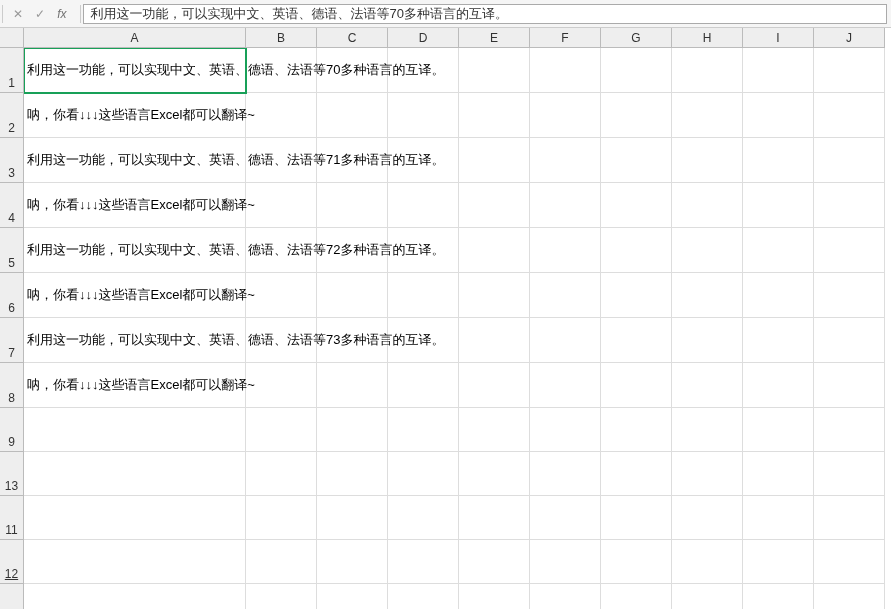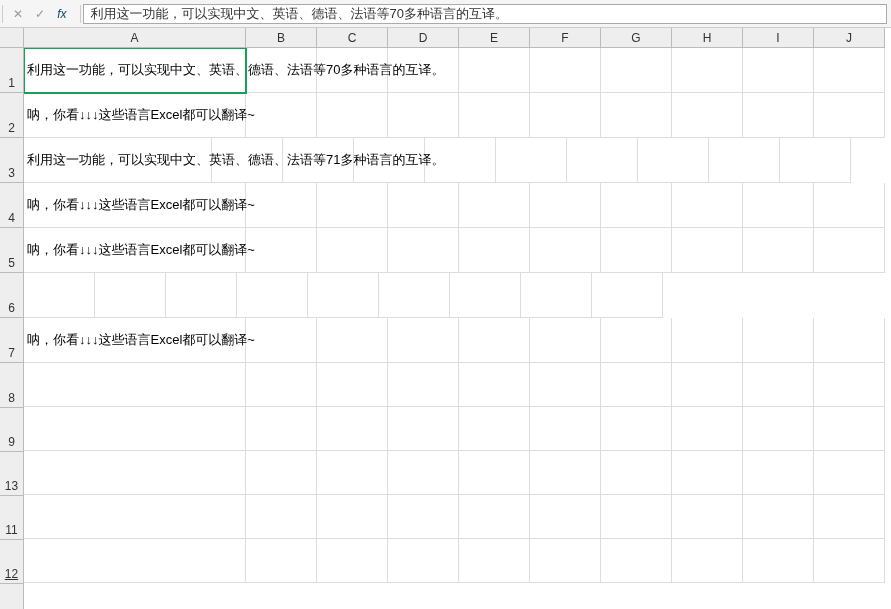--- a/index.html
+++ b/index.html
@@ -37,21 +37,21 @@
     .fb-icons {
       display: flex;
       align-items: center;
       gap: 12px;
       padding: 0 8px;
       color: #999;
     }
     .fb-icons span { font-size: 12px; }
     .fx-label {
       font-style: italic;
-      color: #0c4a6e;
+      color: #737373;
       padding-right: 4px;
       font-size: 12px;
     }
     .fb-divider {
       width: 1px;
       height: 18px;
       background: #ccc;
       margin: 0 2px;
     }
     .formula-input {
@@ -218,21 +218,21 @@
         <div class="cell" style="width: 71px; height: 45px;"></div>
         <div class="cell" style="width: 71px; height: 45px;"></div>
         <div class="cell" style="width: 71px; height: 45px;"></div>
         <div class="cell" style="width: 71px; height: 45px;"></div>
         <div class="cell" style="width: 71px; height: 45px;"></div>
         <div class="cell" style="width: 71px; height: 45px;"></div>
         <div class="cell" style="width: 71px; height: 45px;"></div>
         <div class="cell" style="width: 71px; height: 45px;"></div>
       </div>
       <div class="cell-row" style="height: 45px;">
-        <div class="cell" style="width: 188px; height: 45px;">
+        <div class="cell" style="width: 222px; height: 45px;">
           <span class="cell-content">利用这一功能，可以实现中文、英语、德语、法语等71多种语言的互译。</span>
         </div>
         <div class="cell" style="width: 71px; height: 45px;"></div>
         <div class="cell" style="width: 71px; height: 45px;"></div>
         <div class="cell" style="width: 71px; height: 45px;"></div>
         <div class="cell" style="width: 71px; height: 45px;"></div>
         <div class="cell" style="width: 71px; height: 45px;"></div>
         <div class="cell" style="width: 71px; height: 45px;"></div>
         <div class="cell" style="width: 71px; height: 45px;"></div>
         <div class="cell" style="width: 71px; height: 45px;"></div>
@@ -247,33 +247,50 @@
         <div class="cell" style="width: 71px; height: 45px;"></div>
         <div class="cell" style="width: 71px; height: 45px;"></div>
         <div class="cell" style="width: 71px; height: 45px;"></div>
         <div class="cell" style="width: 71px; height: 45px;"></div>
         <div class="cell" style="width: 71px; height: 45px;"></div>
         <div class="cell" style="width: 71px; height: 45px;"></div>
         <div class="cell" style="width: 71px; height: 45px;"></div>
       </div>
       <div class="cell-row" style="height: 45px;">
         <div class="cell" style="width: 222px; height: 45px;">
+          <span class="cell-content">利用这一功能，可以实现中文、英语、德语、法语等72多种语言的互译。</span>
+        </div>
+        <div class="cell" style="width: 71px; height: 45px;"></div>
+        <div class="cell" style="width: 71px; height: 45px;"></div>
+        <div class="cell" style="width: 71px; height: 45px;"></div>
+        <div class="cell" style="width: 71px; height: 45px;"></div>
+        <div class="cell" style="width: 71px; height: 45px;"></div>
+        <div class="cell" style="width: 71px; height: 45px;"></div>
+        <div class="cell" style="width: 71px; height: 45px;"></div>
+        <div class="cell" style="width: 71px; height: 45px;"></div>
+        <div class="cell" style="width: 71px; height: 45px;"></div>
+      </div>
+      <div class="cell-row" style="height: 45px;">
+        <div class="cell" style="width: 222px; height: 45px;">
           <span class="cell-content">呐，你看↓↓↓这些语言Excel都可以翻译~</span>
         </div>
         <div class="cell" style="width: 71px; height: 45px;"></div>
         <div class="cell" style="width: 71px; height: 45px;"></div>
         <div class="cell" style="width: 71px; height: 45px;"></div>
         <div class="cell" style="width: 71px; height: 45px;"></div>
         <div class="cell" style="width: 71px; height: 45px;"></div>
         <div class="cell" style="width: 71px; height: 45px;"></div>
         <div class="cell" style="width: 71px; height: 45px;"></div>
         <div class="cell" style="width: 71px; height: 45px;"></div>
         <div class="cell" style="width: 71px; height: 45px;"></div>
       </div>
       <div class="cell-row" style="height: 45px;">
+        <div class="cell" style="width: 222px; height: 45px;">
+          <span class="cell-content">利用这一功能，可以实现中文、英语、德语、法语等73多种语言的互译。</span>
+        </div>
         <div class="cell" style="width: 71px; height: 45px;"></div>
         <div class="cell" style="width: 71px; height: 45px;"></div>
         <div class="cell" style="width: 71px; height: 45px;"></div>
         <div class="cell" style="width: 71px; height: 45px;"></div>
         <div class="cell" style="width: 71px; height: 45px;"></div>
         <div class="cell" style="width: 71px; height: 45px;"></div>
         <div class="cell" style="width: 71px; height: 45px;"></div>
         <div class="cell" style="width: 71px; height: 45px;"></div>
         <div class="cell" style="width: 71px; height: 45px;"></div>
       </div>

